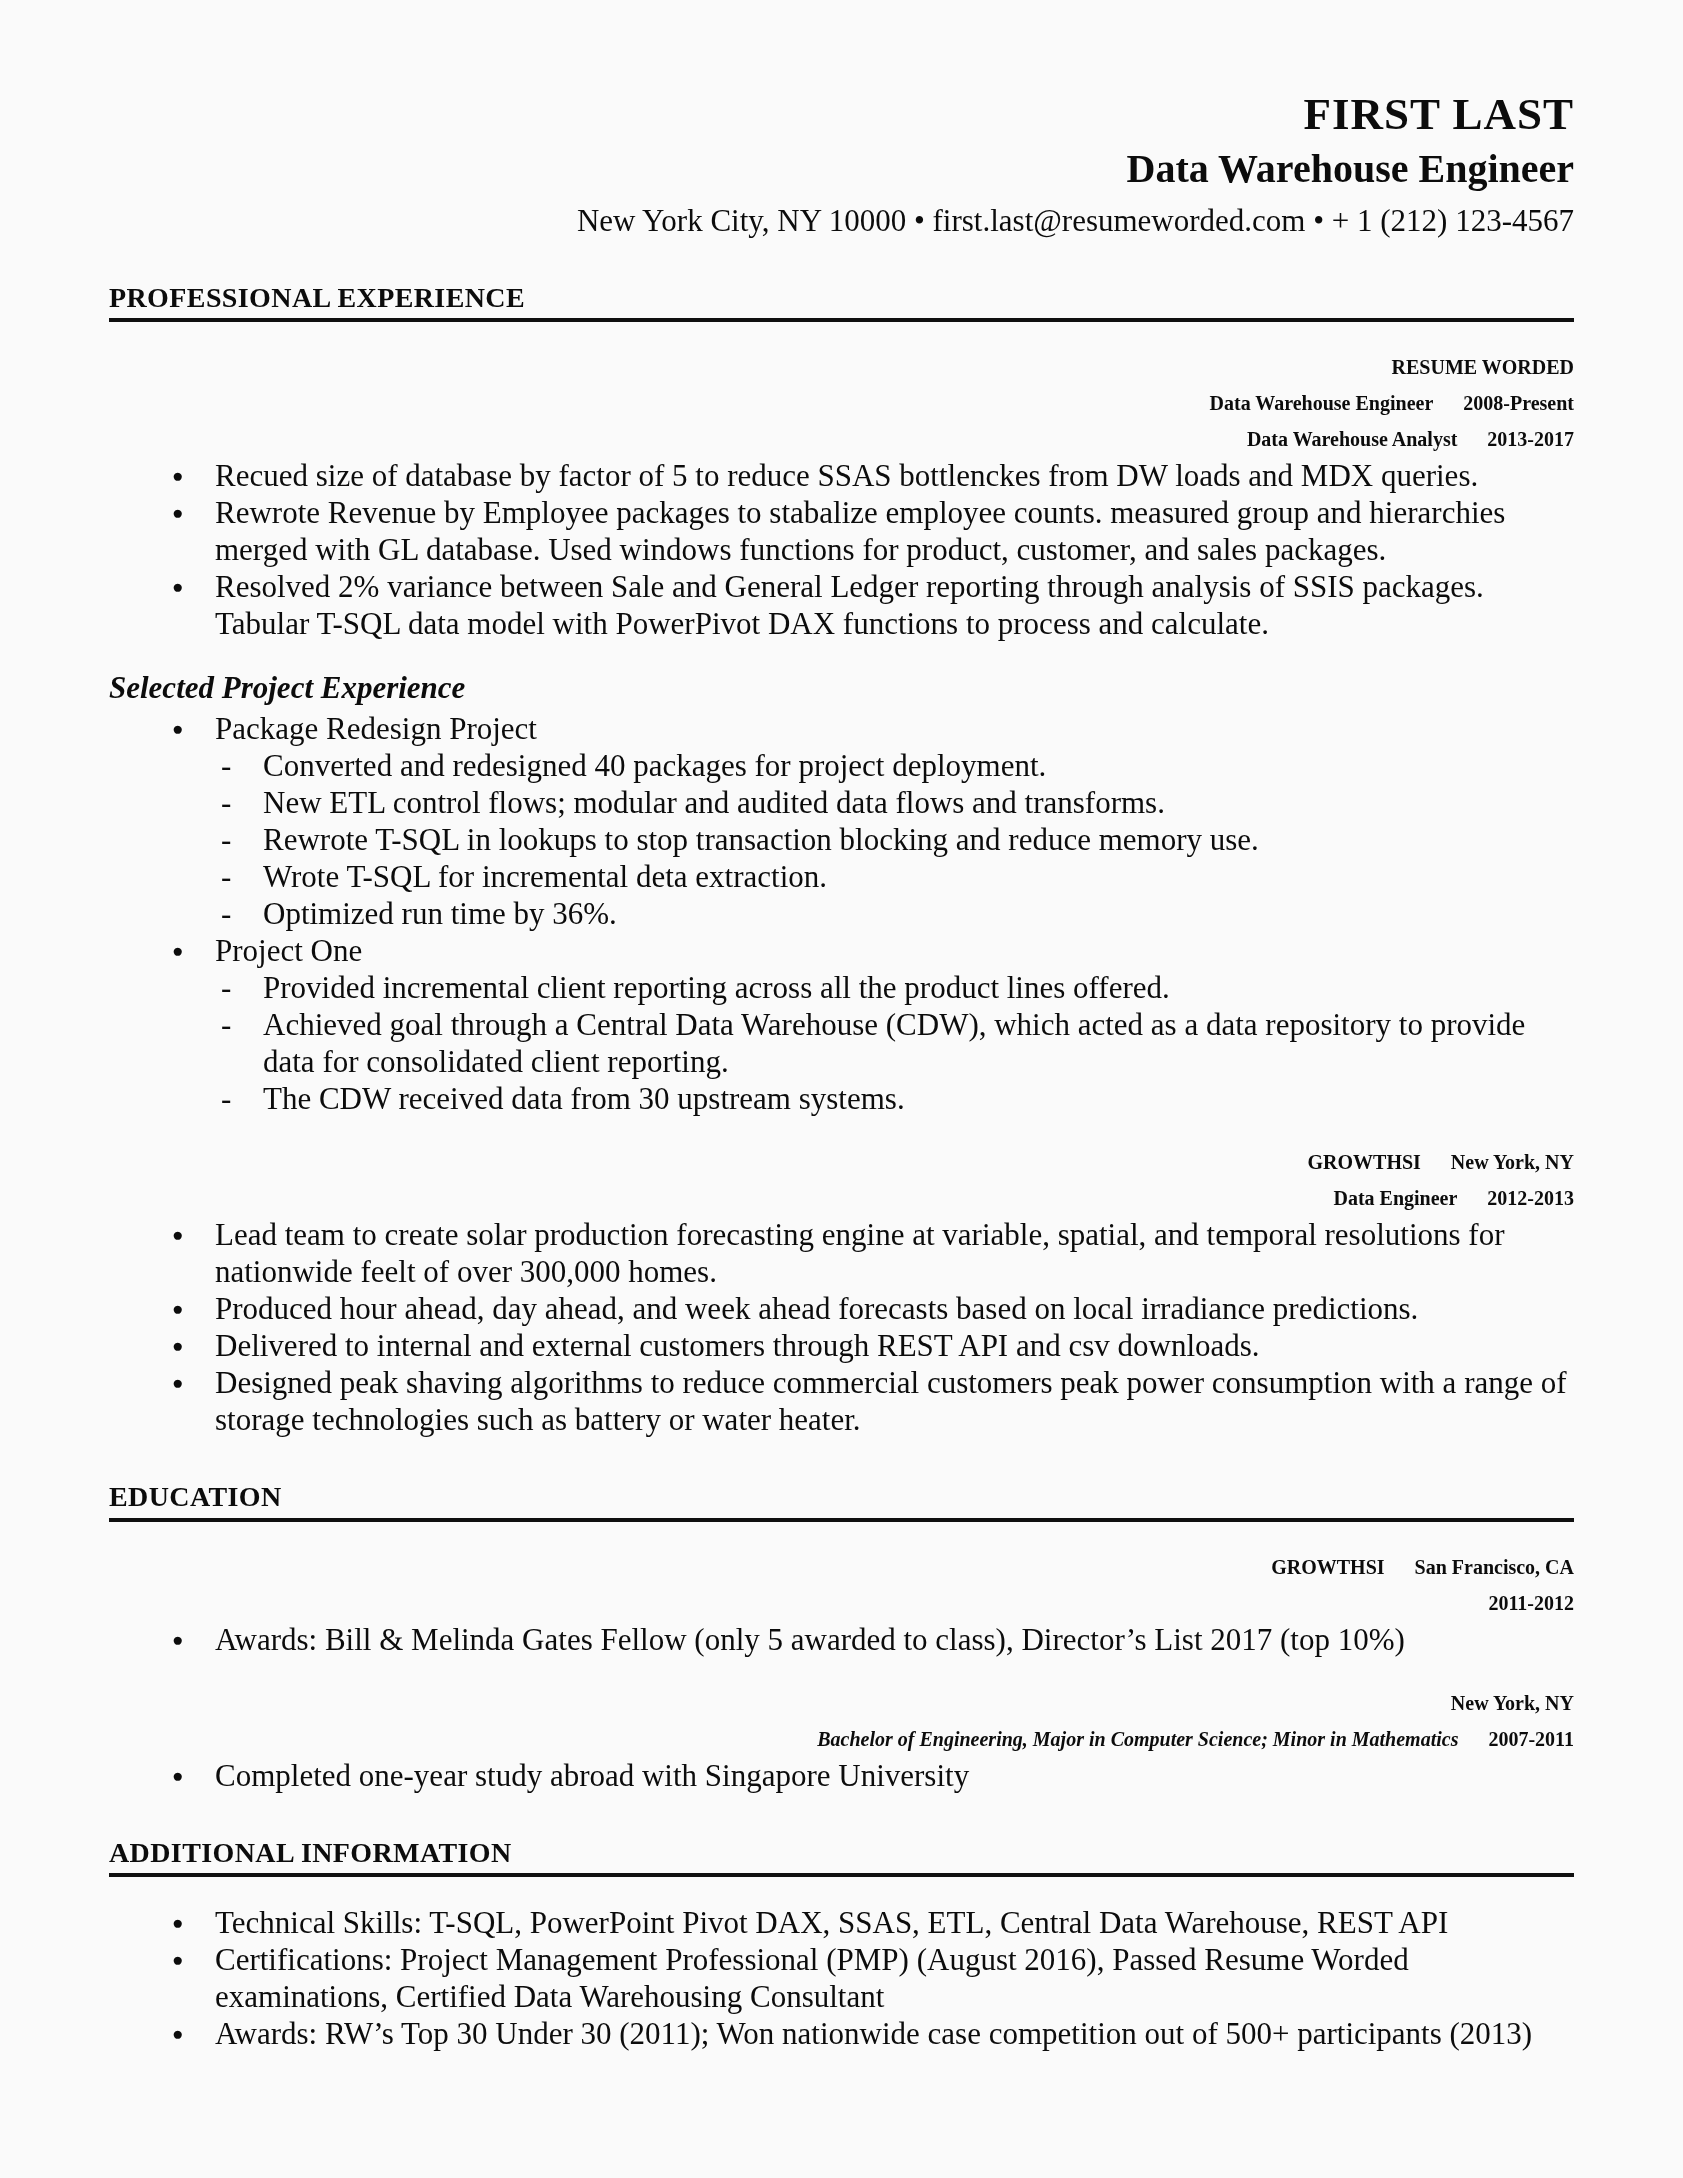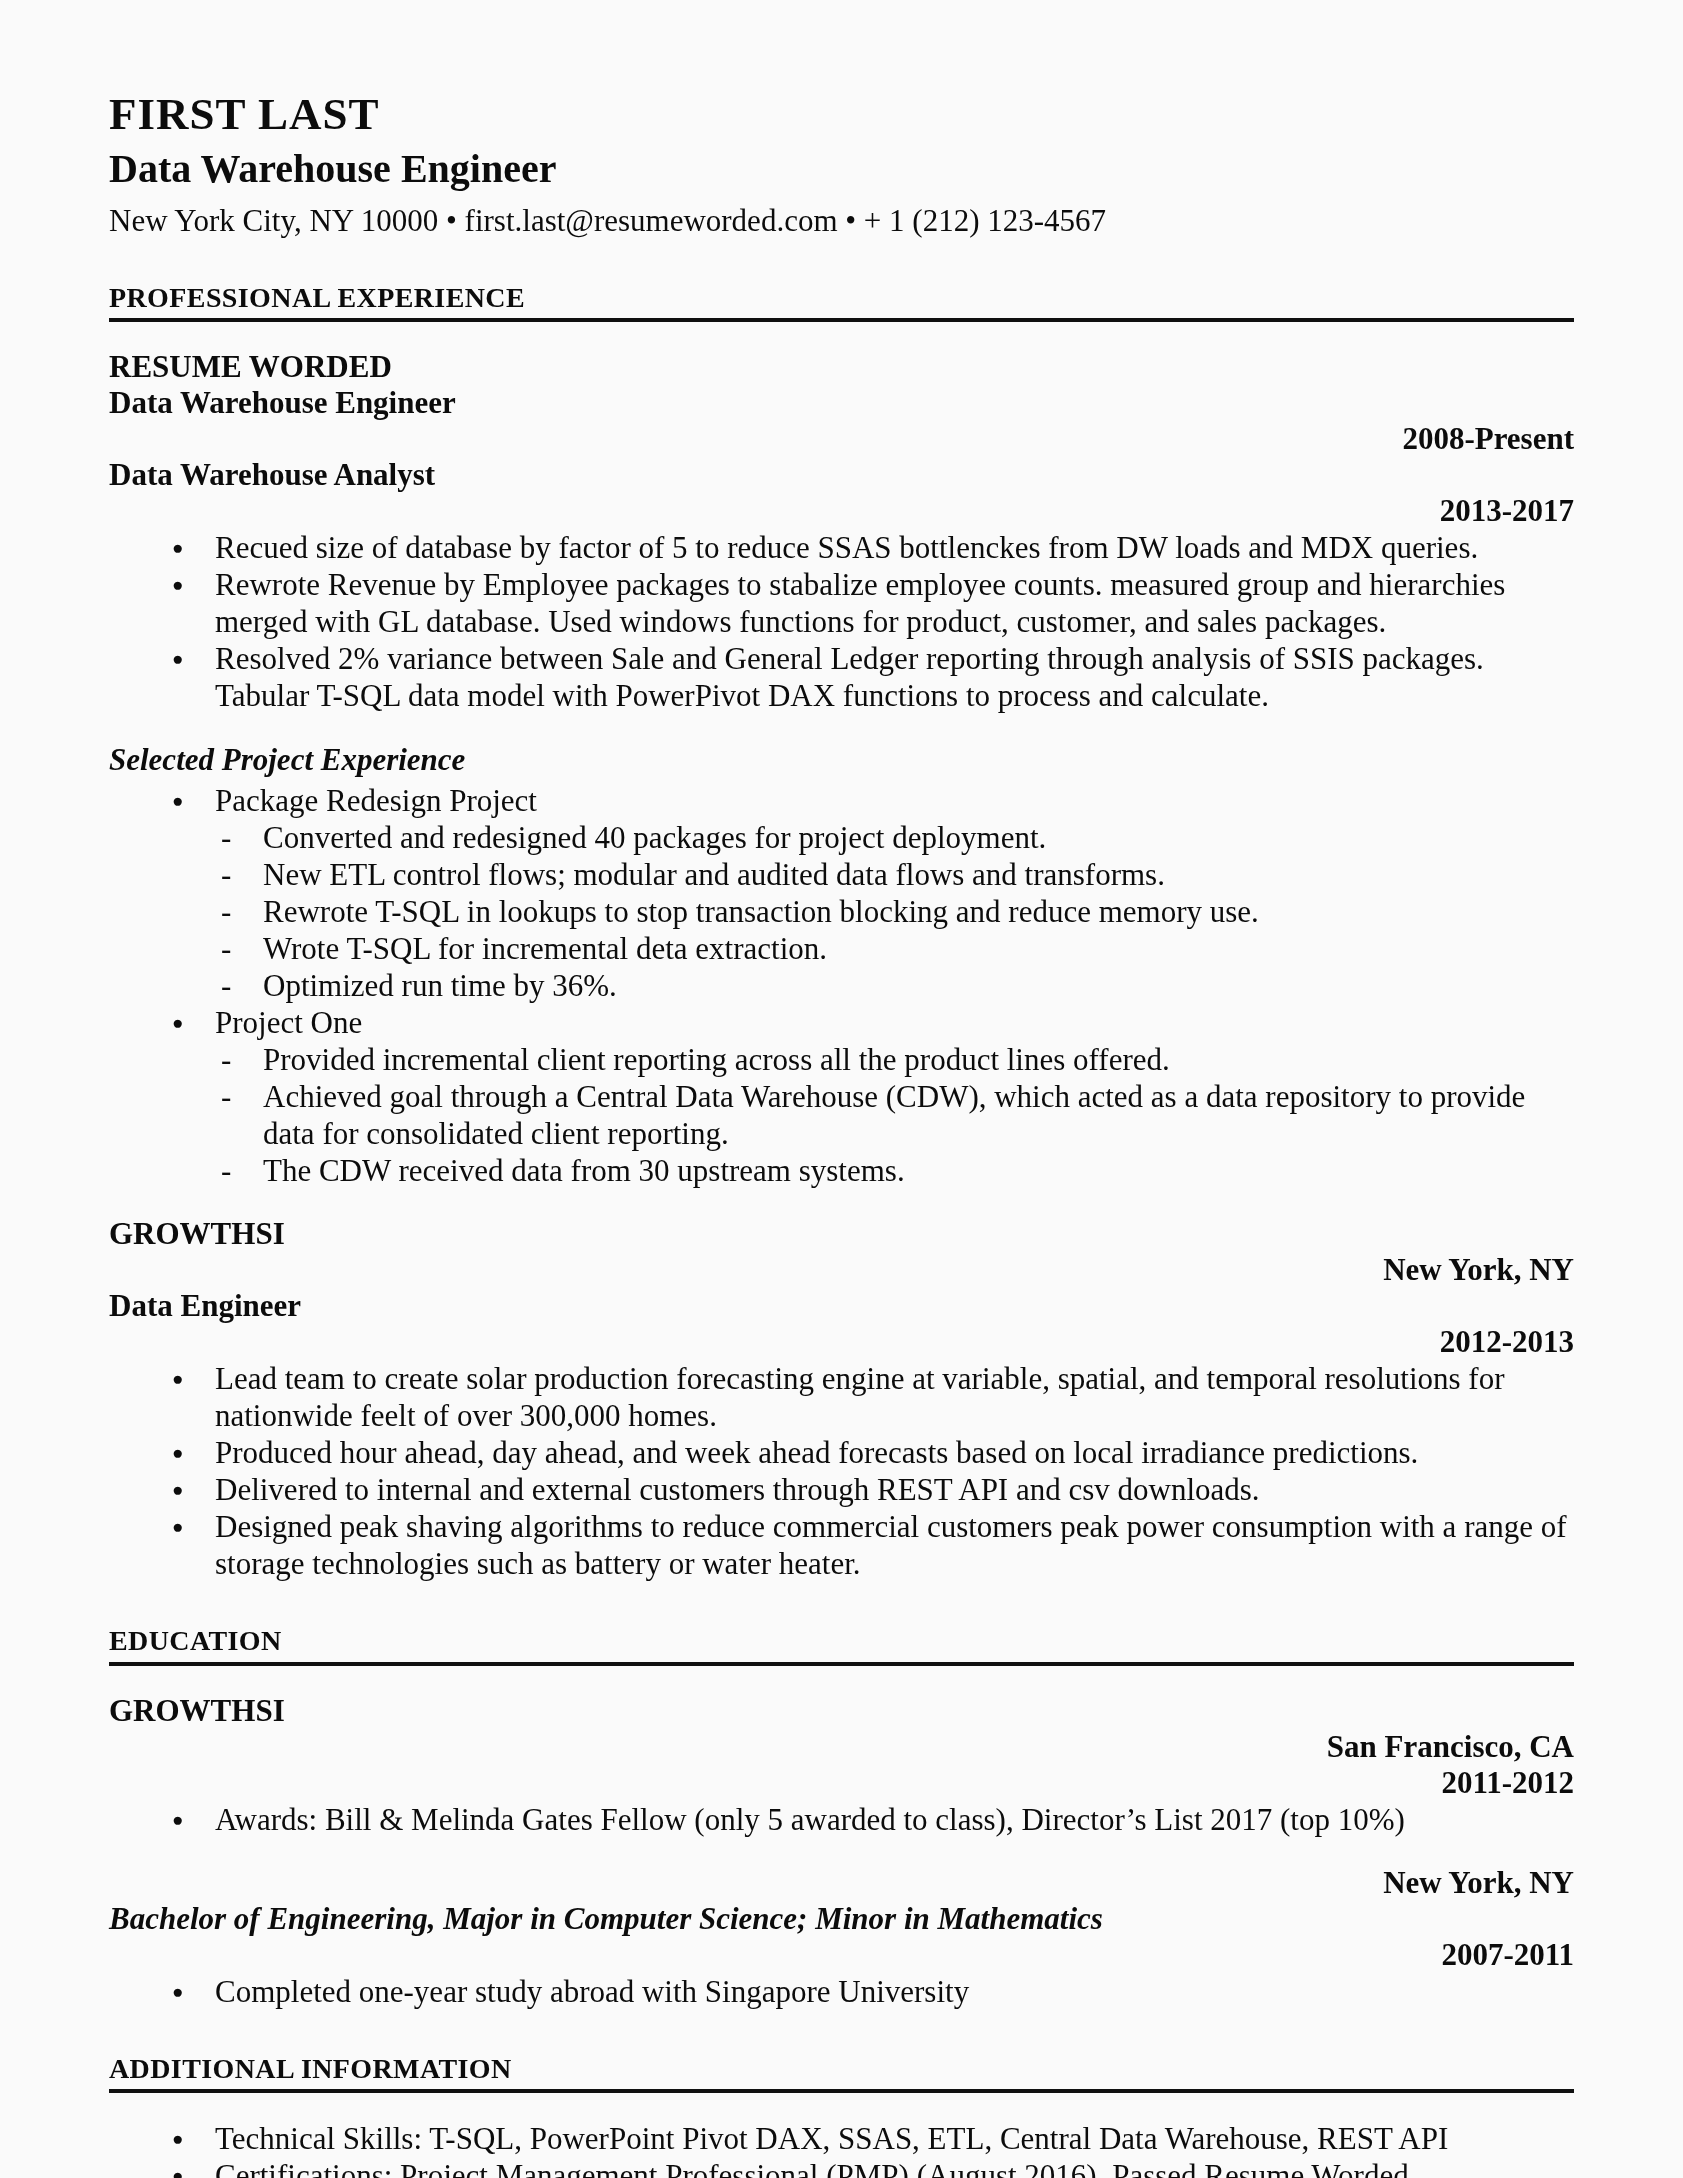--- a/index.html
+++ b/index.html
@@ -6,29 +6,29 @@
   .page{
     position:relative;
     width:1683px;height:2178px;
     background:#fafafa;
     color:#0c0c0c;
     font-family:"Liberation Serif","DejaVu Serif",serif;
     box-sizing:border-box;
     padding:89px 109px 0 109px;
     overflow:hidden;
   }
-  header{text-align:left;}
+  header{text-align:right;}
   .name{font-size:45px;font-weight:bold;line-height:1.12;letter-spacing:1px;}
   .title{font-size:40px;font-weight:bold;margin-top:8px;line-height:1.1;}
   .contact{font-size:31px;margin-top:12px;line-height:1.15;}
   .section{margin-top:44px;}
   .sec-heading{font-size:28px;font-weight:bold;letter-spacing:0.4px;line-height:1.05;}
   .rule{border-bottom:4px solid #101010;margin-top:6px;}
   .block{margin-top:27px;}
-  .row{display:flex;justify-content:flex-end;font-size:31px;font-weight:bold;line-height:36px;flex-direction:column;}
+  .row{display:flex;justify-content:flex-end;font-size:20px;font-weight:bold;line-height:36px;}
   .row .left{text-align:left;}
   .row .right{text-align:right;white-space:nowrap;padding-left:30px;}
   .row .left.italic{font-style:italic;}
   .subheading{font-size:31px;font-weight:bold;font-style:italic;line-height:37px;margin-bottom:4px;}
   .bullet{display:flex;font-size:31px;line-height:37px;padding-left:63px;}
   .marker{width:43px;flex:0 0 43px;font-size:19px;line-height:37px;}
   .btxt{flex:1;}
   .sub{display:flex;}
   .marker2{width:48px;flex:0 0 48px;padding-left:6px;box-sizing:border-box;}
   .stext{flex:1;}

